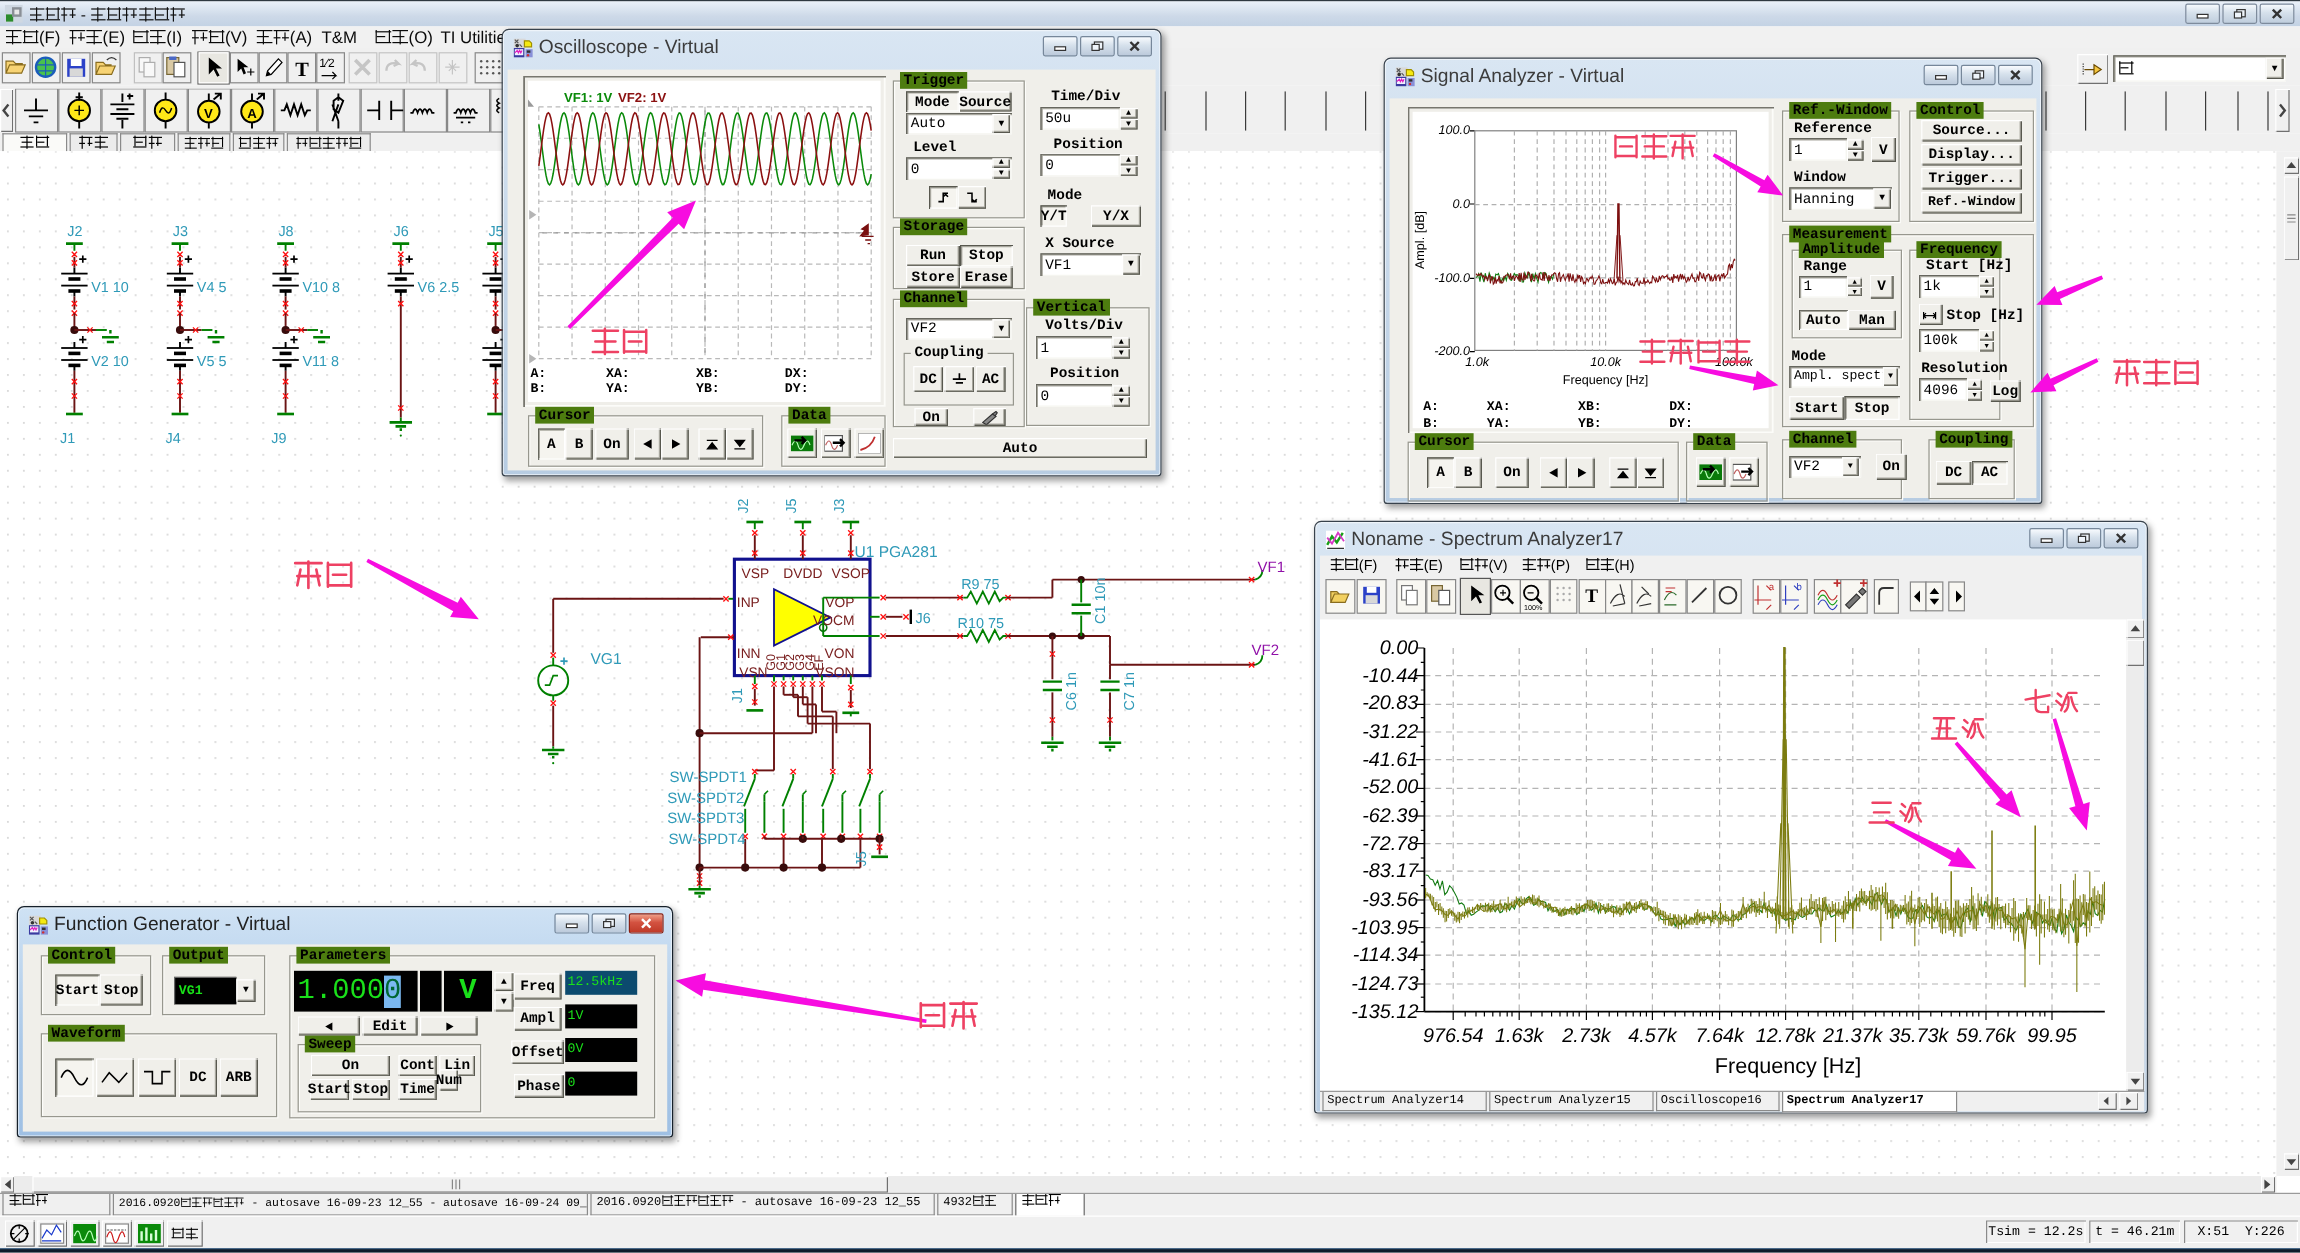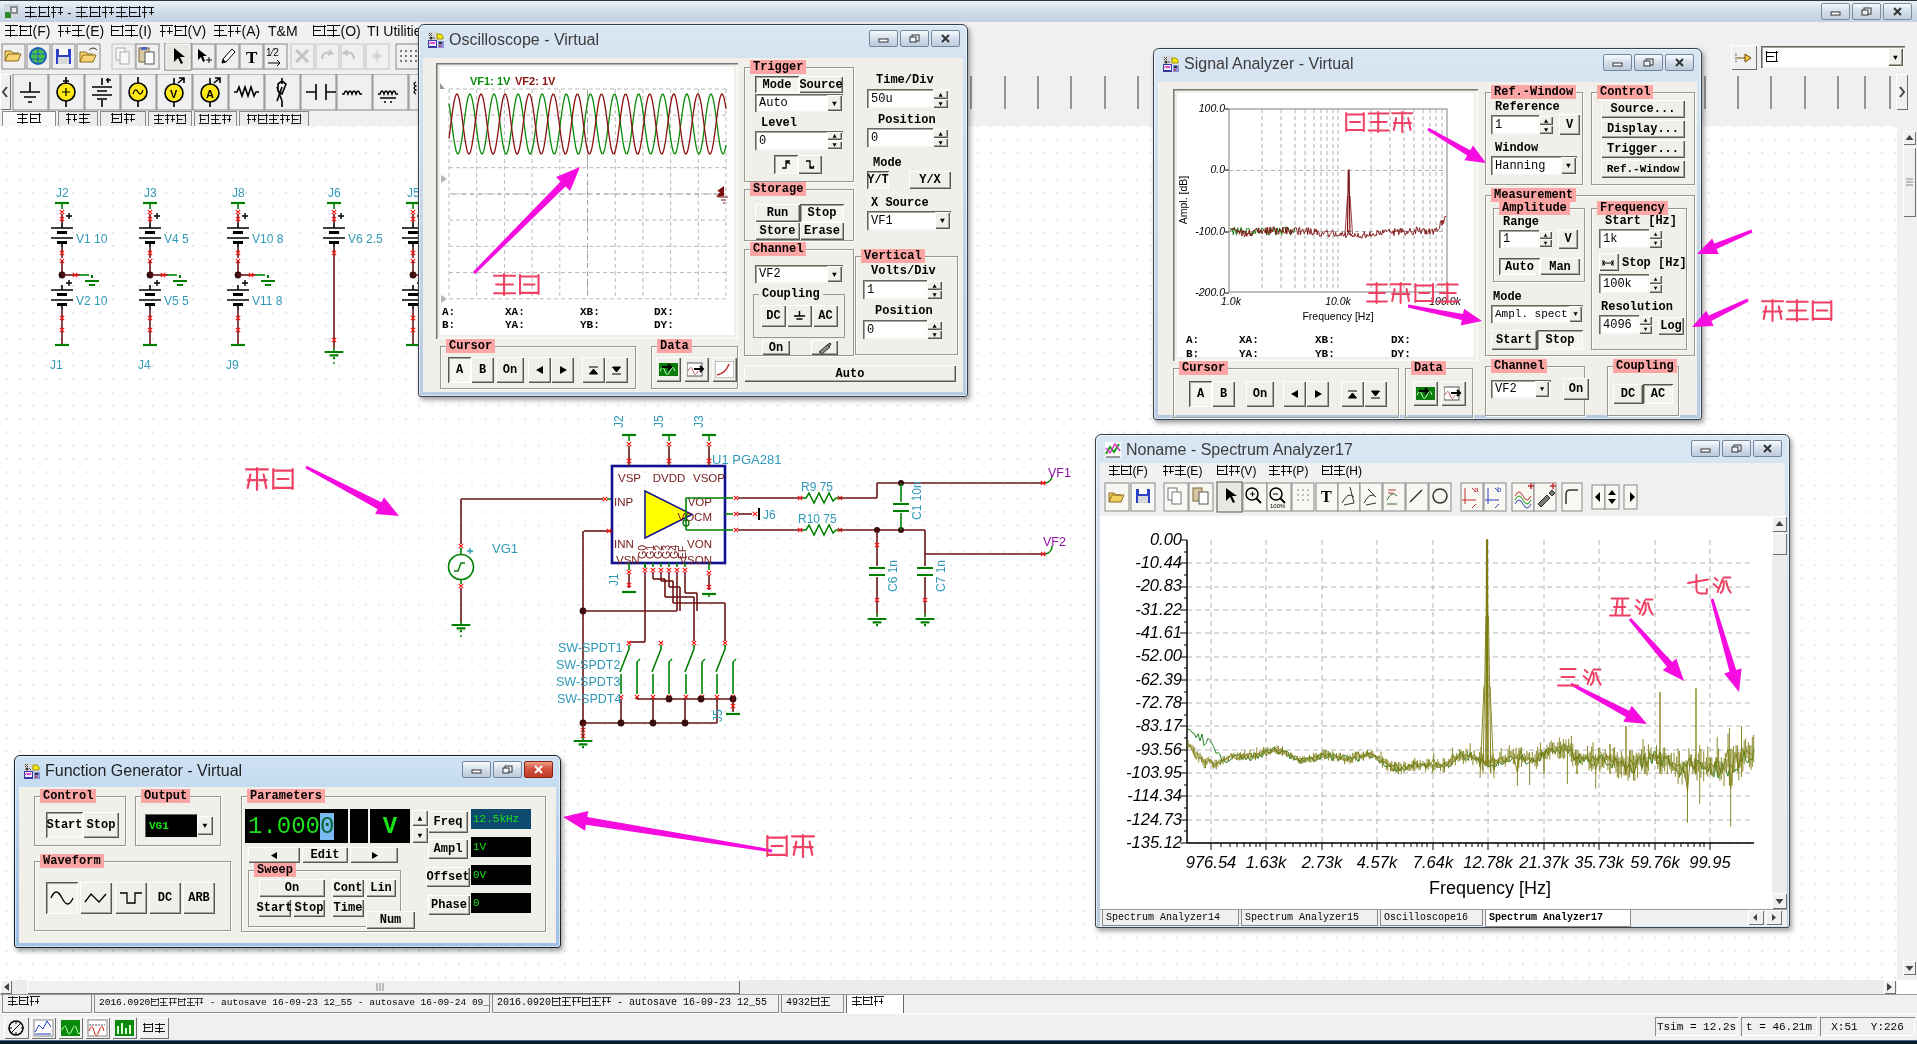--- a/index.html
+++ b/index.html
@@ -6,21 +6,21 @@
 
 .hz,.hb,.hc{display:inline-block;width:0.92em;height:0.92em;margin:0 0.05em;vertical-align:-0.1em;background-repeat:no-repeat}
 .hz{background-image:linear-gradient(currentColor,currentColor),linear-gradient(currentColor,currentColor),linear-gradient(currentColor,currentColor),linear-gradient(currentColor,currentColor);background-size:100% 9%,80% 9%,100% 9%,9% 100%;background-position:0 6%,10% 50%,0 92%,48% 0}
 .hb{background-image:linear-gradient(currentColor,currentColor),linear-gradient(currentColor,currentColor),linear-gradient(currentColor,currentColor),linear-gradient(currentColor,currentColor),linear-gradient(currentColor,currentColor);background-size:9% 86%,9% 86%,100% 9%,100% 9%,56% 9%;background-position:6% 0,94% 0,0 10%,0 92%,26% 48%}
 .hc{background-image:linear-gradient(currentColor,currentColor),linear-gradient(currentColor,currentColor),linear-gradient(currentColor,currentColor),linear-gradient(currentColor,currentColor),linear-gradient(currentColor,currentColor);background-size:100% 9%,44% 9%,44% 9%,9% 100%,9% 60%;background-position:0 4%,0 54%,100% 54%,20% 30%,78% 40%}
 
 .b3{position:absolute;background:#f0efea;box-shadow:inset 1px 1px 0 #fff,inset -1px -1px 0 #58584f,inset -2px -2px 0 #a7a69d;font:bold 12px "Liberation Mono",monospace;display:flex;align-items:center;justify-content:center;color:#000;white-space:nowrap}
 .b3.dn{box-shadow:inset 1px 1px 0 #58584f,inset -1px -1px 0 #fff,inset 2px 2px 0 #a7a69d;background:#f5f4ef}
 .inp{position:absolute;background:#fff;box-shadow:inset 1px 1px 0 #66665e,inset 2px 2px 0 #a7a69d,inset -1px -1px 0 #f5f5f0;font:12px "Liberation Mono",monospace;display:flex;align-items:center;padding-left:4px;color:#000}
 .gb{position:absolute;border:1px solid #97978e;box-shadow:inset 1px 1px 0 #fdfdfa,1px 1px 0 #fdfdfa}
-.gb>i{position:absolute;top:-8px;left:5px;background:#fca5a5;padding:0 3px;font:bold 12px "Liberation Mono",monospace;font-style:normal;color:#000;line-height:14px}
+.gb>i{position:absolute;top:-8px;left:5px;background:#4d7c0f;padding:0 3px;font:bold 12px "Liberation Mono",monospace;font-style:normal;color:#000;line-height:14px}
 .lbl{position:absolute;font:bold 12px "Liberation Mono",monospace;color:#000;white-space:nowrap}
 
 .win{position:absolute;border:1px solid #38424c;border-radius:6px 6px 3px 3px;background:linear-gradient(#d9e6f3,#c2d4e7 60%,#b7cce2);box-shadow:inset 0 0 0 1px rgba(255,255,255,.55),2px 3px 5px rgba(40,40,40,.45)}
 .cap{position:absolute;left:0;top:0;right:0;height:30px;font:16px "Liberation Sans",sans-serif;color:#3c3c3c}
 .cap .t{position:absolute;left:30px;top:6px}
 .cicon{position:absolute;left:9px;top:7px;width:16px;height:16px}
 .cbs{position:absolute;top:5px;right:7px;display:flex;gap:2px}
 .cb{width:29px;height:17px;border:1px solid #76879a;border-radius:2px;background:linear-gradient(#f8fbfe,#d6e1ec 45%,#bccadb);display:flex;align-items:center;justify-content:center;font:bold 10px "Liberation Sans",sans-serif;color:#1f2d3a}
 .cb.red{background:linear-gradient(#f0a088,#d35240 45%,#bf3a28);border-color:#8c2012;color:#fff}
 .client{position:absolute;left:4px;right:4px;top:31px;bottom:4px;background:#f0efea}
@@ -1135,21 +1135,21 @@
   <div class="b3" style="left:381px;top:149px;width:13px;height:8px;font-size:6px">▲</div>
   <div class="b3" style="left:381px;top:157px;width:13px;height:8px;font-size:6px">▼</div>
   <div class="b3" style="left:400px;top:147px;width:20px;height:20px">V</div>
   <div class="b3 dn" style="left:341px;top:176px;width:41px;height:17px">Auto</div>
   <div class="b3" style="left:382px;top:176px;width:40px;height:17px">Man</div>
   <div class="lbl" style="left:335px;top:208px">Mode</div>
   <div class="inp" style="left:333px;top:223px;width:92px;height:18px;font-size:11px">Ampl. spectr</div>
   <div class="b3" style="left:411px;top:224px;width:13px;height:16px;font-size:7px">▼</div>
   <div class="b3" style="left:333px;top:248px;width:46px;height:20px">Start</div>
   <div class="b3 dn" style="left:379px;top:248px;width:46px;height:20px">Stop</div>
-  <div class="gb" style="left:433px;top:126px;width:96px;height:142px">
+  <div class="gb" style="left:433px;top:126px;width:76px;height:142px">
         <i>Frequency</i>
       </div>
   <div class="lbl" style="left:447px;top:132px">Start [Hz]</div>
   <div class="inp" style="left:441px;top:147px;width:50px;height:19px">1k</div>
   <div class="b3" style="left:491px;top:148px;width:13px;height:9px;font-size:6px">▲</div>
   <div class="b3" style="left:491px;top:157px;width:13px;height:9px;font-size:6px">▼</div>
   <div class="b3" style="left:441px;top:171px;width:20px;height:18px">
         <svg width="14" height="11">
           <path d="M1 9 v-6 m0 3 h10 m0 -3 v6 M3 4 l-2 2 l2 2 M9 4 l2 2 l-2 2" stroke="#000" fill="none"></path>
         </svg>
@@ -1583,21 +1583,21 @@
       </div>
   <div class="gb" style="left:229px;top:83px;width:153px;height:57px">
         <i>Sweep</i>
       </div>
   <div class="b3" style="left:240px;top:92px;width:66px;height:18px">On</div>
   <div class="b3" style="left:313px;top:92px;width:32px;height:18px">Cont</div>
   <div class="b3" style="left:347px;top:92px;width:30px;height:18px">Lin</div>
   <div class="b3" style="left:239px;top:112px;width:33px;height:18px">Start</div>
   <div class="b3" style="left:274px;top:112px;width:32px;height:18px">Stop</div>
   <div class="b3" style="left:313px;top:112px;width:32px;height:18px">Time</div>
-  <div class="b3" style="left:347px;top:124px;width:49px;height:18px">Num</div>
+  <div class="b3" style="left:347px;top:104px;width:16px;height:18px">Num</div>
   <div class="b3" style="left:409px;top:24px;width:40px;height:22px">Freq</div>
   <div class="abs" style="left:452px;top:22px;width:60px;height:20px;background:#0c4a6e;color:#1ae01a;font:11px 'Liberation Mono';display:flex;align-items:center;padding-left:2px">12.5kHz</div>
   <div class="b3" style="left:409px;top:52px;width:40px;height:20px">Ampl</div>
   <div class="abs" style="left:452px;top:50px;width:60px;height:20px;background:#000;color:#1ae01a;font:11px 'Liberation Mono';display:flex;align-items:center;padding-left:2px">1V</div>
   <div class="b3" style="left:407px;top:80px;width:44px;height:20px">Offset</div>
   <div class="abs" style="left:452px;top:78px;width:60px;height:20px;background:#000;color:#1ae01a;font:11px 'Liberation Mono';display:flex;align-items:center;padding-left:2px">0V</div>
   <div class="b3" style="left:409px;top:108px;width:42px;height:20px">Phase</div>
   <div class="abs" style="left:452px;top:106px;width:60px;height:20px;background:#000;color:#1ae01a;font:11px 'Liberation Mono';display:flex;align-items:center;padding-left:2px">0</div>
  </div>
 </div>

